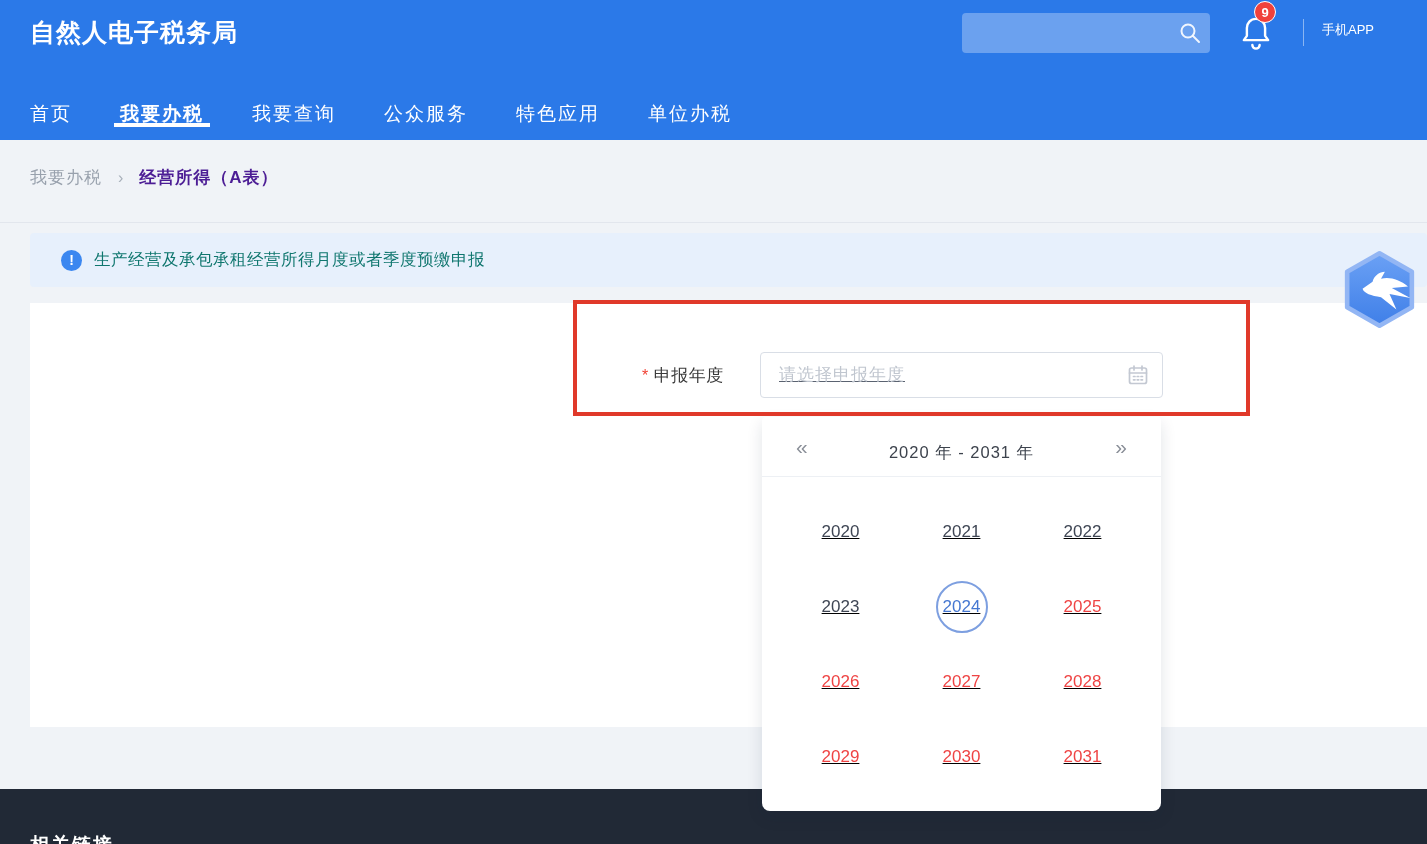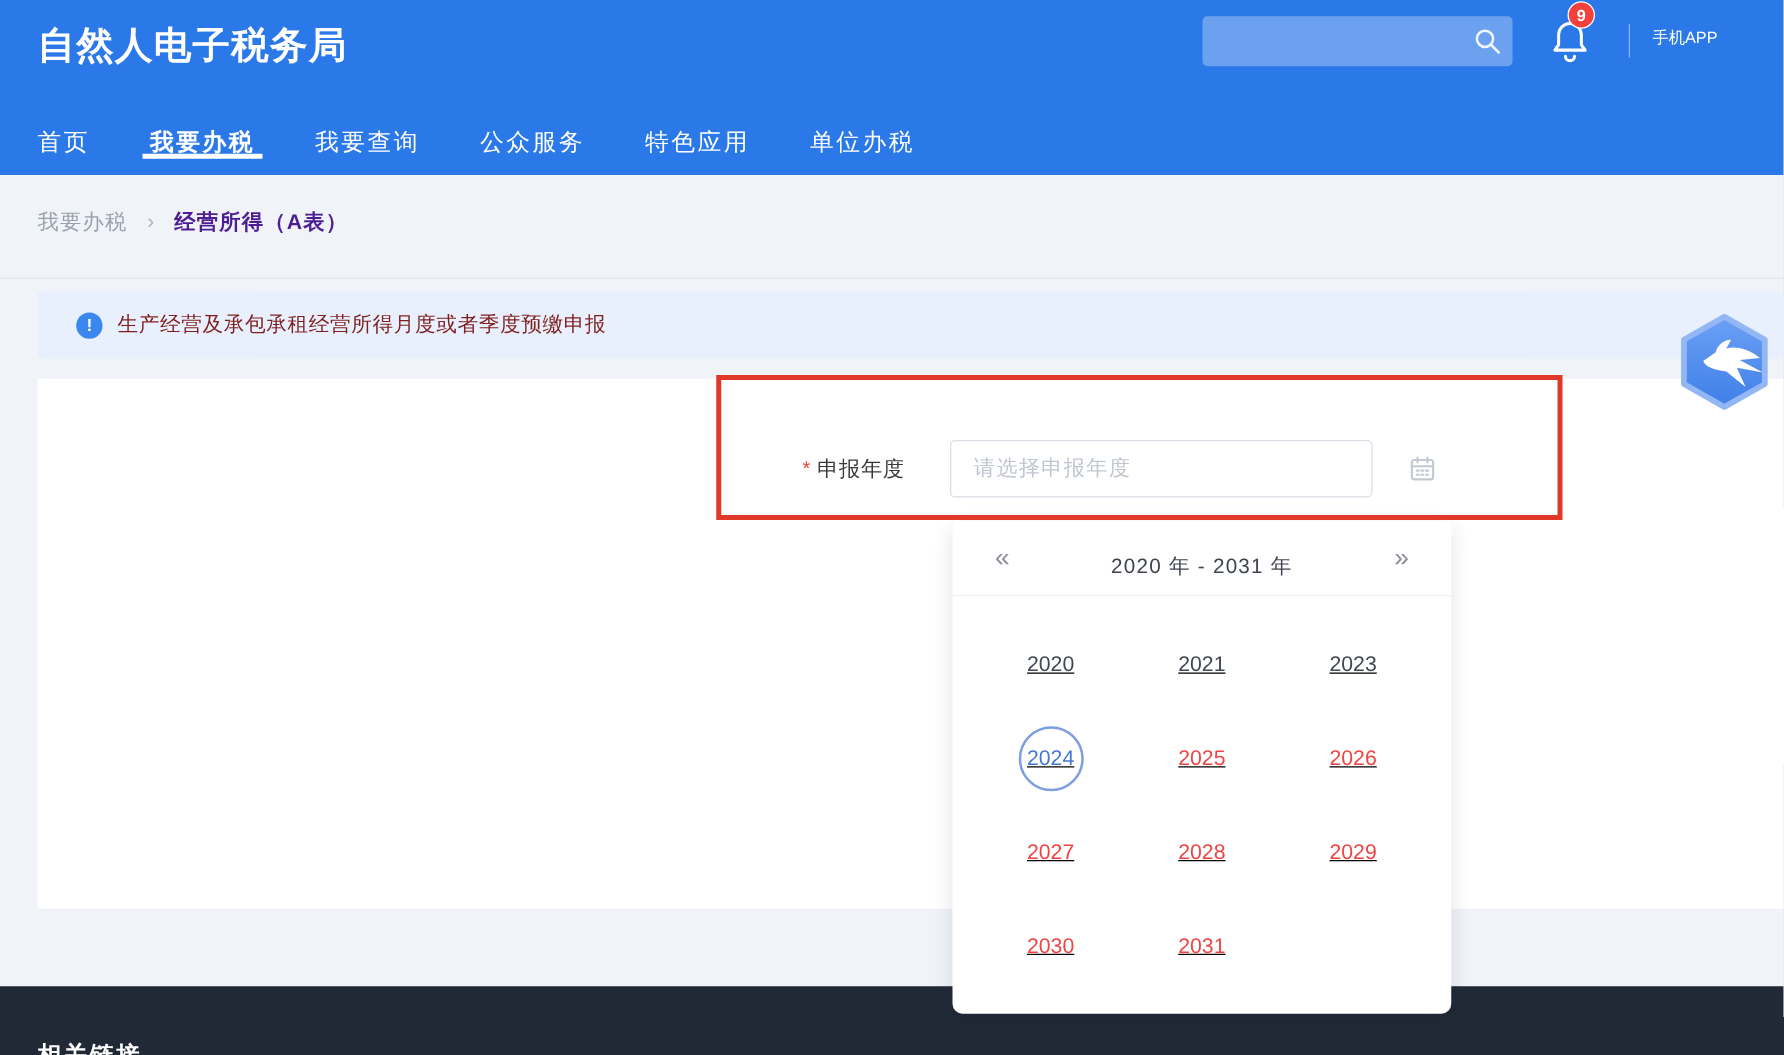--- a/index.html
+++ b/index.html
@@ -4,21 +4,21 @@
 <style>
   * { margin:0; padding:0; box-sizing:border-box; }
   html,body { background:#dfe3e9; }
   body { font-family:"Liberation Sans","DejaVu Sans",sans-serif; }
   .page {
     position:relative; width:1427px; height:844px; margin:0 auto;
     background:#f0f3f7; overflow:hidden;
   }
   
   .topbar { position:absolute; left:0; top:0; width:1427px; height:140px; background:#2b79e8; }
-  .site-title { position:absolute; left:30px; top:16px; font-size:30px; font-weight:bold; color:#ffffff; letter-spacing:1px; }
+  .site-title { position:absolute; left:30px; top:16px; font-size:25px; font-weight:bold; color:#ffffff; letter-spacing:1px; }
   .search-box {
     position:absolute; left:962px; top:13px; width:248px; height:40px;
     background:rgba(255,255,255,0.30); border:none; border-radius:4px; outline:none;
     color:#fff; font-size:16px; padding:0 40px 0 14px;
   }
   .search-icon { position:absolute; left:1178px; top:21px; width:24px; height:24px; }
   .bell-wrap { position:absolute; left:1239px; top:14px; width:34px; height:36px; cursor:pointer; }
   .badge {
     position:absolute; left:1254px; top:1px; min-width:22px; height:22px; border-radius:11px;
     background:#f0413c; border:1.5px solid #ffffff; color:#fff; font-size:13px; font-weight:bold;
@@ -44,31 +44,32 @@
   .rule { position:absolute; left:0; top:222px; width:1427px; height:1px; background:#e2e6ed; }
   
   .banner {
     position:absolute; left:30px; top:233px; width:1397px; height:54px;
     background:#e7f0fc; border-radius:4px; display:flex; align-items:center; padding-left:31px;
   }
   .info-icon {
     width:21px; height:21px; border-radius:50%; background:#3b87f0; color:#ffffff;
     font-size:14px; font-weight:bold; display:flex; align-items:center; justify-content:center; flex:0 0 auto;
   }
-  .banner-text { margin-left:12px; color:#7f1d1d; font-size:16.5px; letter-spacing:0.5px; }
+  .banner-text { margin-left:12px; color:#0f766e; font-size:16.5px; letter-spacing:0.5px; }
   
   .main-panel { position:absolute; left:30px; top:303px; width:1397px; height:424px; background:#ffffff; z-index:1; }
   
   .field-label { position:absolute; left:642px; top:364px; display:flex; align-items:center; font-size:17px; color:#3a3a3a; z-index:4; letter-spacing:0.5px; }
   .req-star { color:#f04134; margin-right:5px; font-size:16px; }
   .date-input {
-    position:absolute; left:760px; top:352px; width:338px; height:46px; z-index:4;
+    position:absolute; left:760px; top:352px; width:403px; height:46px; z-index:4;
     background:#ffffff; border:1px solid #d9dee6; border-radius:4px; outline:none;
     font-size:17px; color:#5a6270; padding:0 44px 0 18px;
     font-family:"Liberation Sans","DejaVu Sans",sans-serif;
+    text-decoration:underline;
   }
   .date-input::placeholder { color:#c0c6cf; letter-spacing:1px; }
   .calendar-icon { position:absolute; left:1126px; top:363px; width:24px; height:24px; z-index:5; cursor:pointer; }
   
   .red-box {
     position:absolute; left:573px; top:300px; width:677px; height:116px;
     border:4px solid #e0392a; z-index:10; pointer-events:none;
   }
   
   .dropdown {
@@ -180,20 +181,23 @@
       <span class="dd-arrow">»</span>
     </div>
     <div class="dd-grid">
       <div class="year-cell" data-state="enabled">
           <span>2020</span>
         </div>
       <div class="year-cell" data-state="enabled">
           <span>2021</span>
         </div>
       <div class="year-cell" data-state="enabled">
+          <span>2022</span>
+        </div>
+      <div class="year-cell" data-state="enabled">
           <span>2023</span>
         </div>
       <div class="year-cell" data-state="selected">
           <span>2024</span>
         </div>
       <div class="year-cell" data-state="disabled">
           <span>2025</span>
         </div>
       <div class="year-cell" data-state="disabled">
           <span>2026</span>

